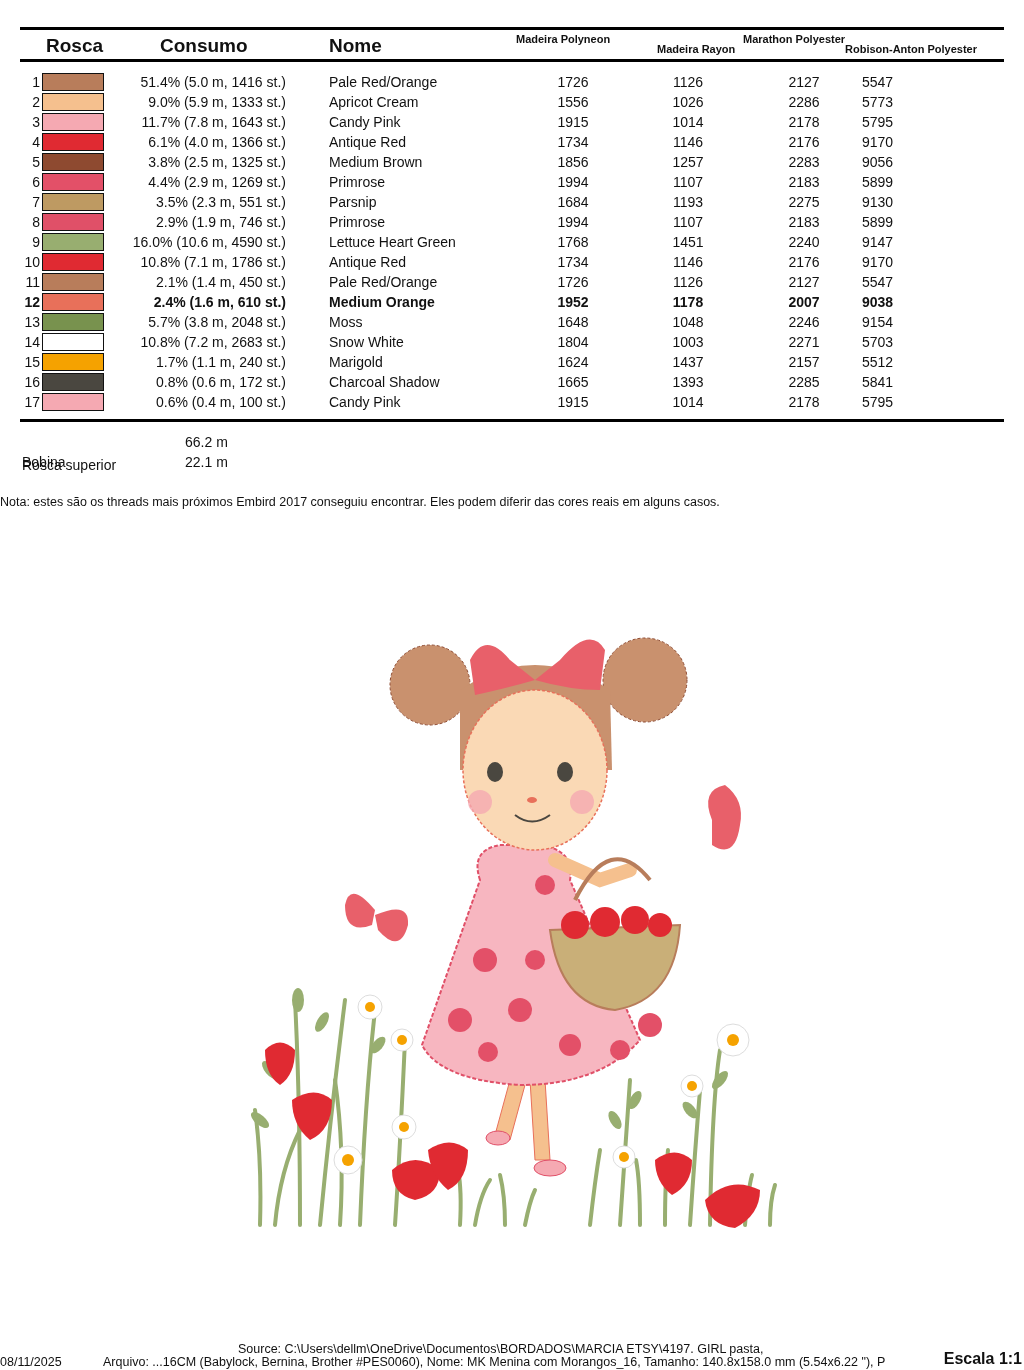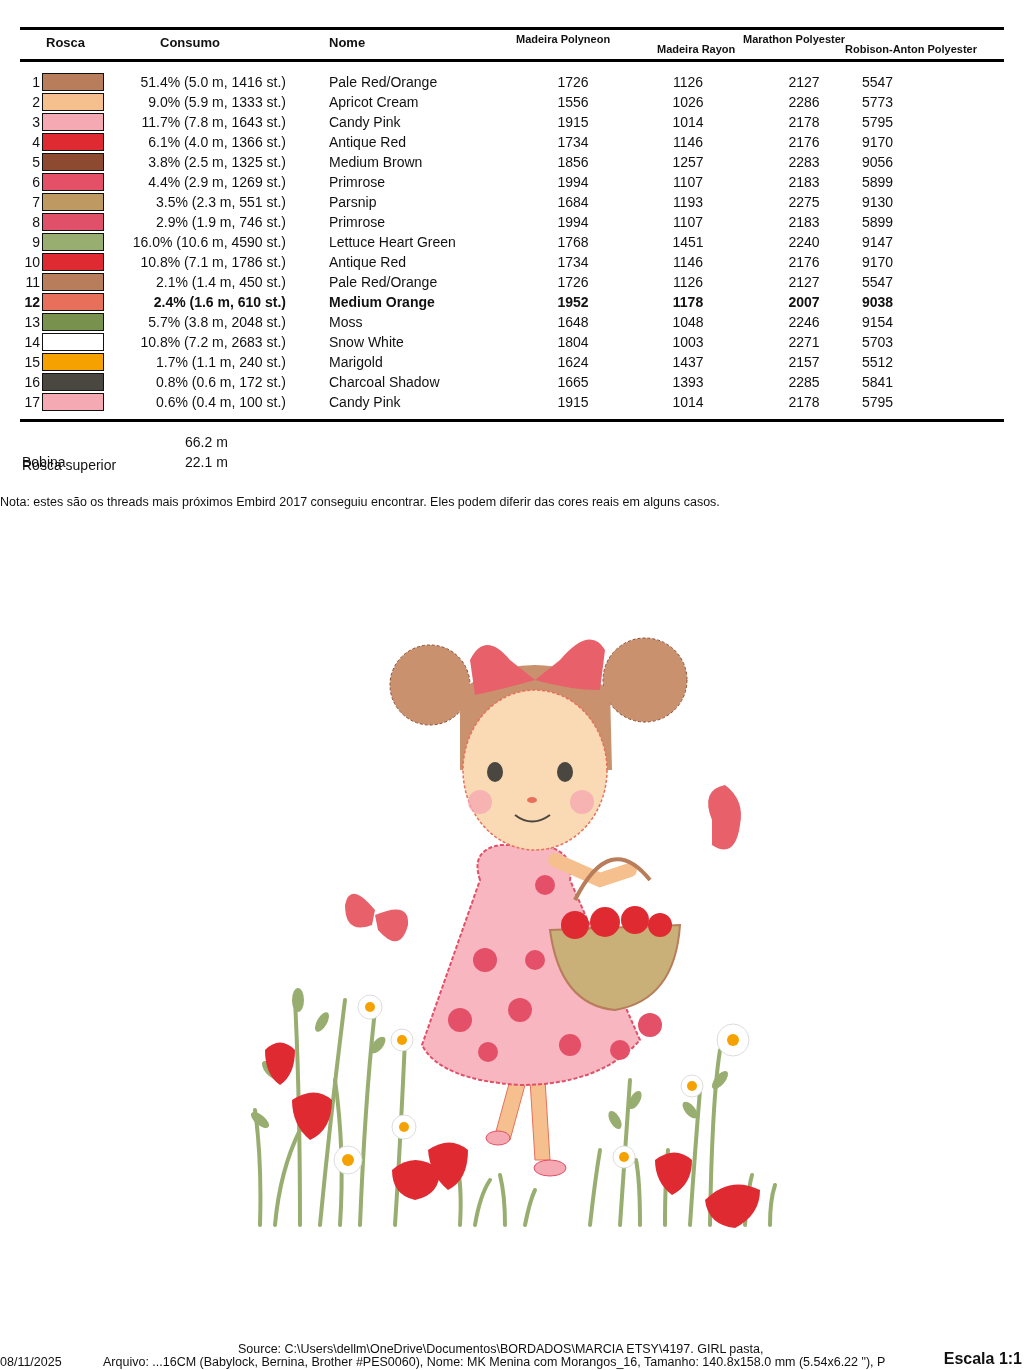--- a/index.html
+++ b/index.html
@@ -1,20 +1,20 @@
 <!DOCTYPE html>
 <html><head>
 <meta charset="utf-8">
 <style>
   html, body { margin:0; padding:0; background:#ffffff; }
   body { width:1024px; height:1370px; position:relative; overflow:hidden;
          font-family:"Liberation Sans", sans-serif; color:#111; }
   .rule { position:absolute; left:20px; width:984px; height:3px; background:#000; }
   .hdr { position:absolute; font-weight:bold; white-space:nowrap; }
-  .hdr.big { font-size:13px; }
+  .hdr.big { font-size:19px; }
   .hdr.small { font-size:11px;text-align:center; }
   .row { position:absolute; left:0; width:1024px; height:20px; font-size:14px; }
   .row > span { position:absolute; top:2px; white-space:nowrap; }
   .num { width:40px; text-align:right; left:0; }
   .sw { position:absolute; left:42px; top:1px; width:60px; height:16px; border:1px solid #111; }
   .cons { left:110px; width:176px; text-align:right; }
   .nome { left:329px; }
   .c1 { left:540px; width:66px; text-align:center; }
   .c2 { left:655px; width:66px; text-align:center; }
   .c3 { left:771px; width:66px; text-align:center; }

